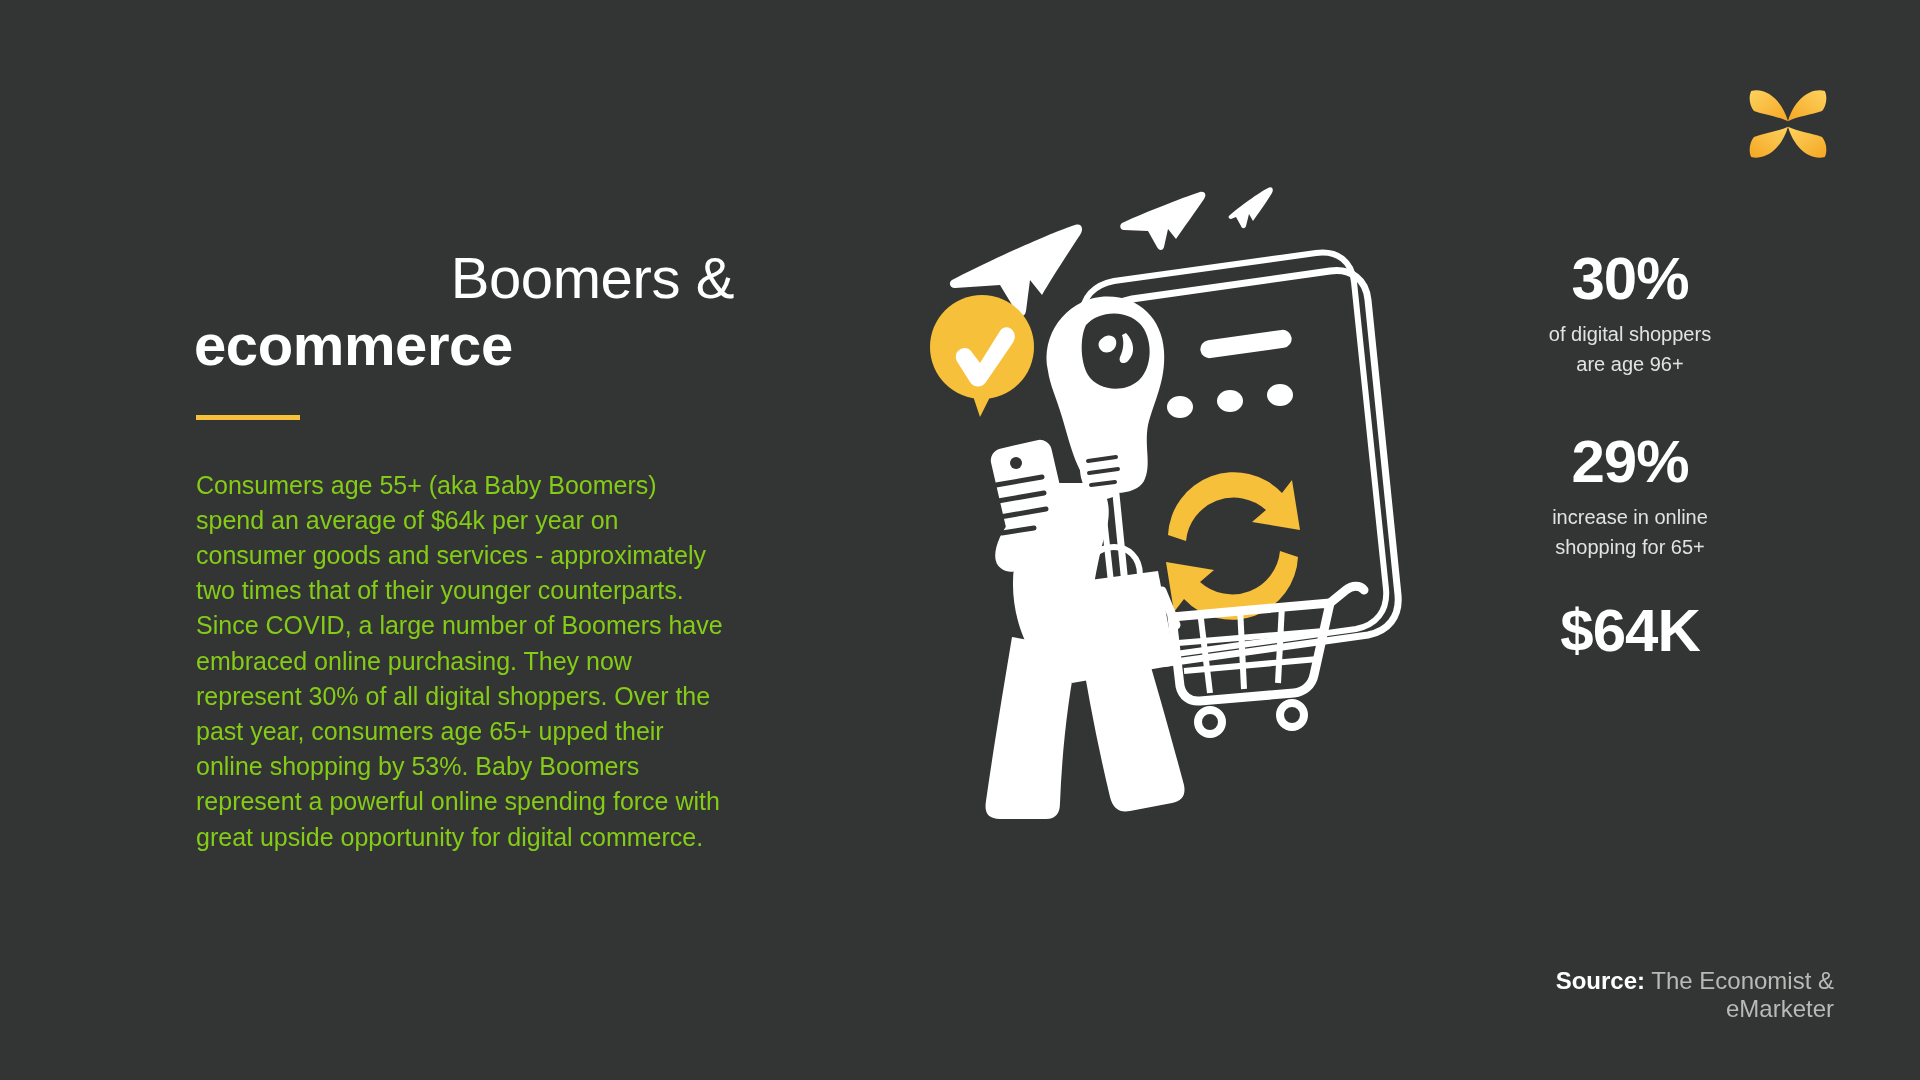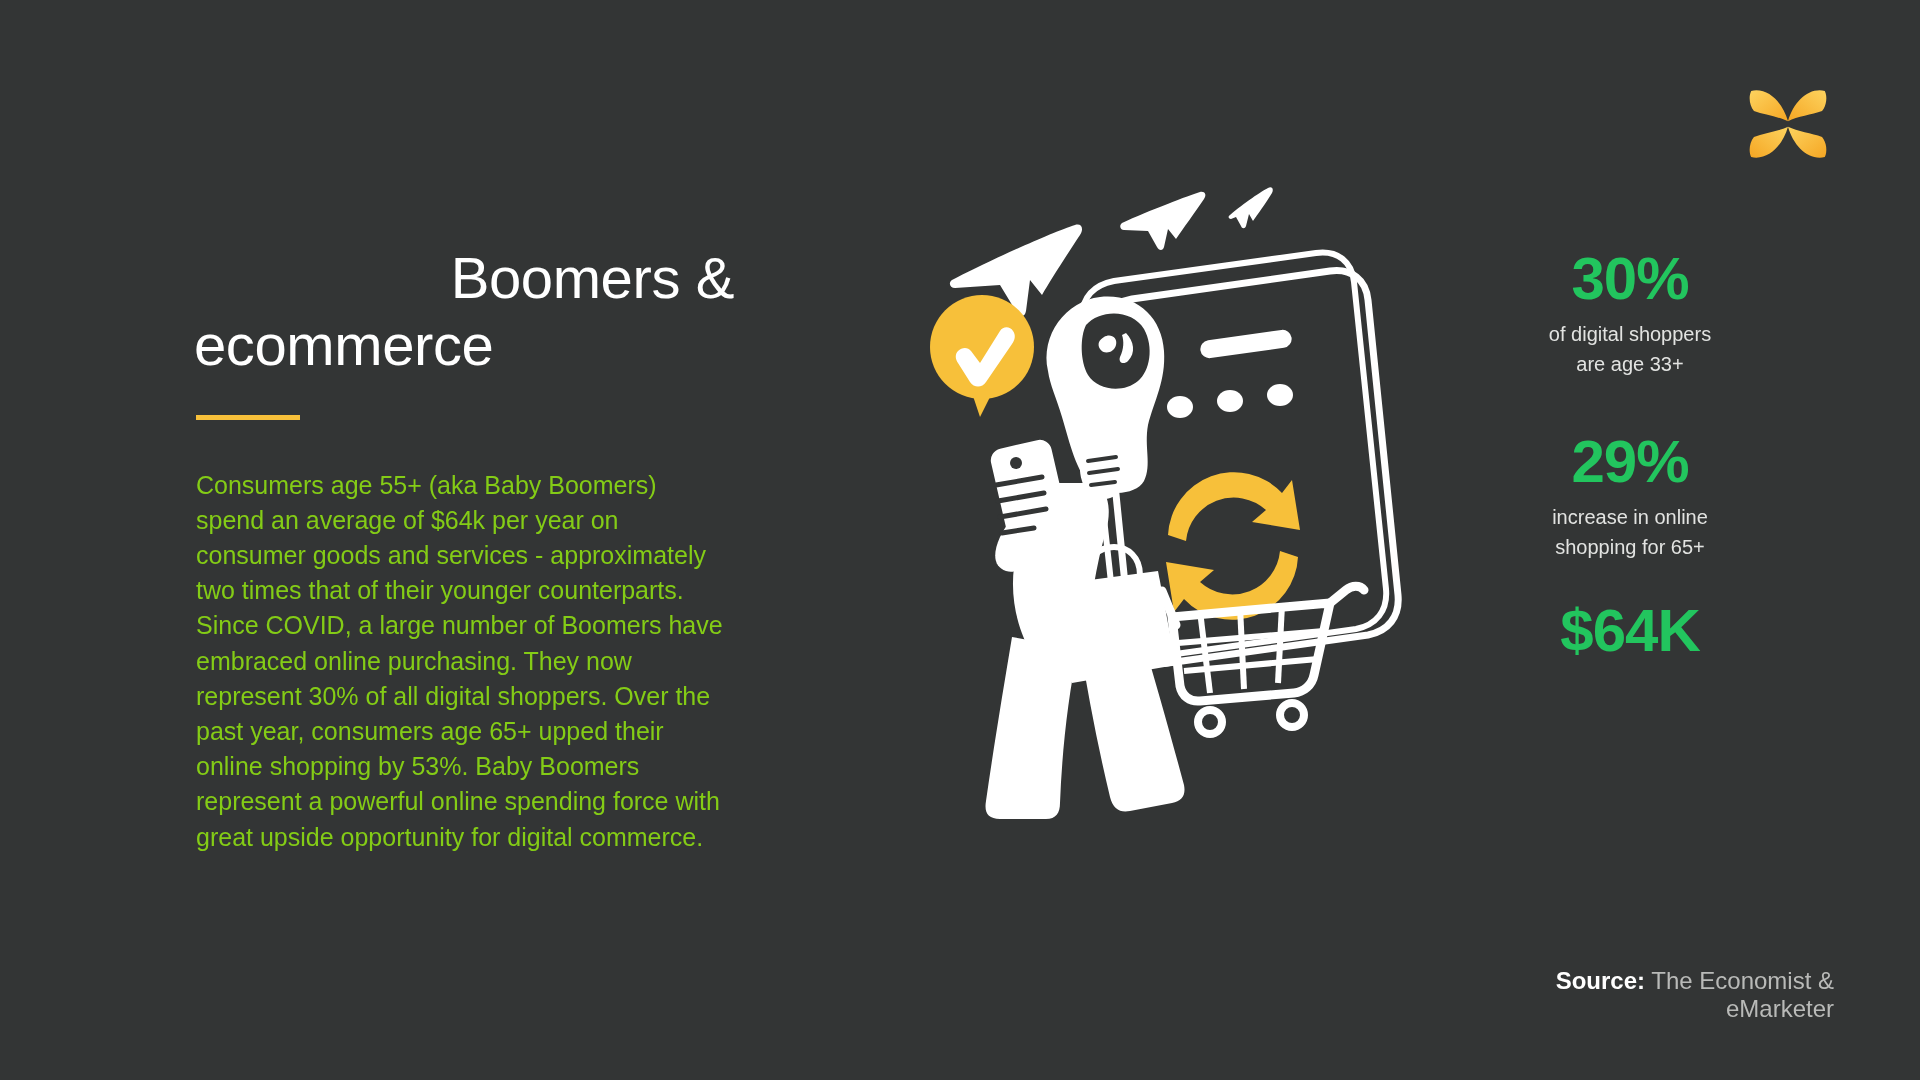--- a/index.html
+++ b/index.html
@@ -43,21 +43,21 @@
     line-height: 1.16;
     letter-spacing: -0.4px;
   }
   .title-line1 {
     display: block;
     font-weight: 300;
     text-align: right;
   }
   .title-line2 {
     display: block;
-    font-weight: 400;
+    font-weight: 700;
   }
   .divider {
     width: 104px;
     height: 5px;
     background: #f7c03a;
     margin: 36px 0 0 2px;
   }
   .body-text {
     margin: 48px 0 0 2px;
     color: #84cc16;
@@ -82,21 +82,21 @@
     left: 1500px;
     top: 248px;
     width: 260px;
     text-align: center;
   }
   .stat {
     margin-bottom: 38px;
   }
   .stat:last-child { margin-bottom: 0; }
   .stat-value {
-    color: #22c55e;
+    color: #ffffff;
     font-size: 60px;
     font-weight: 700;
     line-height: 1.02;
     letter-spacing: -1px;
   }
   .stat-label {
     color: #e2e3e1;
     font-size: 20px;
     font-weight: 300;
     line-height: 30px;
@@ -259,21 +259,21 @@
       </g>
     </svg>
   </div>
 
   <div class="stats">
 
     <div class="stat stat-1">
       <div class="stat-value">30%</div>
       <div class="stat-label">
         <div>of digital shoppers</div>
-        <div>are age 33+</div>
+        <div>are age 96+</div>
       </div>
     </div>
 
     <div class="stat stat-2">
       <div class="stat-value">29%</div>
       <div class="stat-label">
         <div>increase in online</div>
         <div>shopping for 65+</div>
       </div>
     </div>

